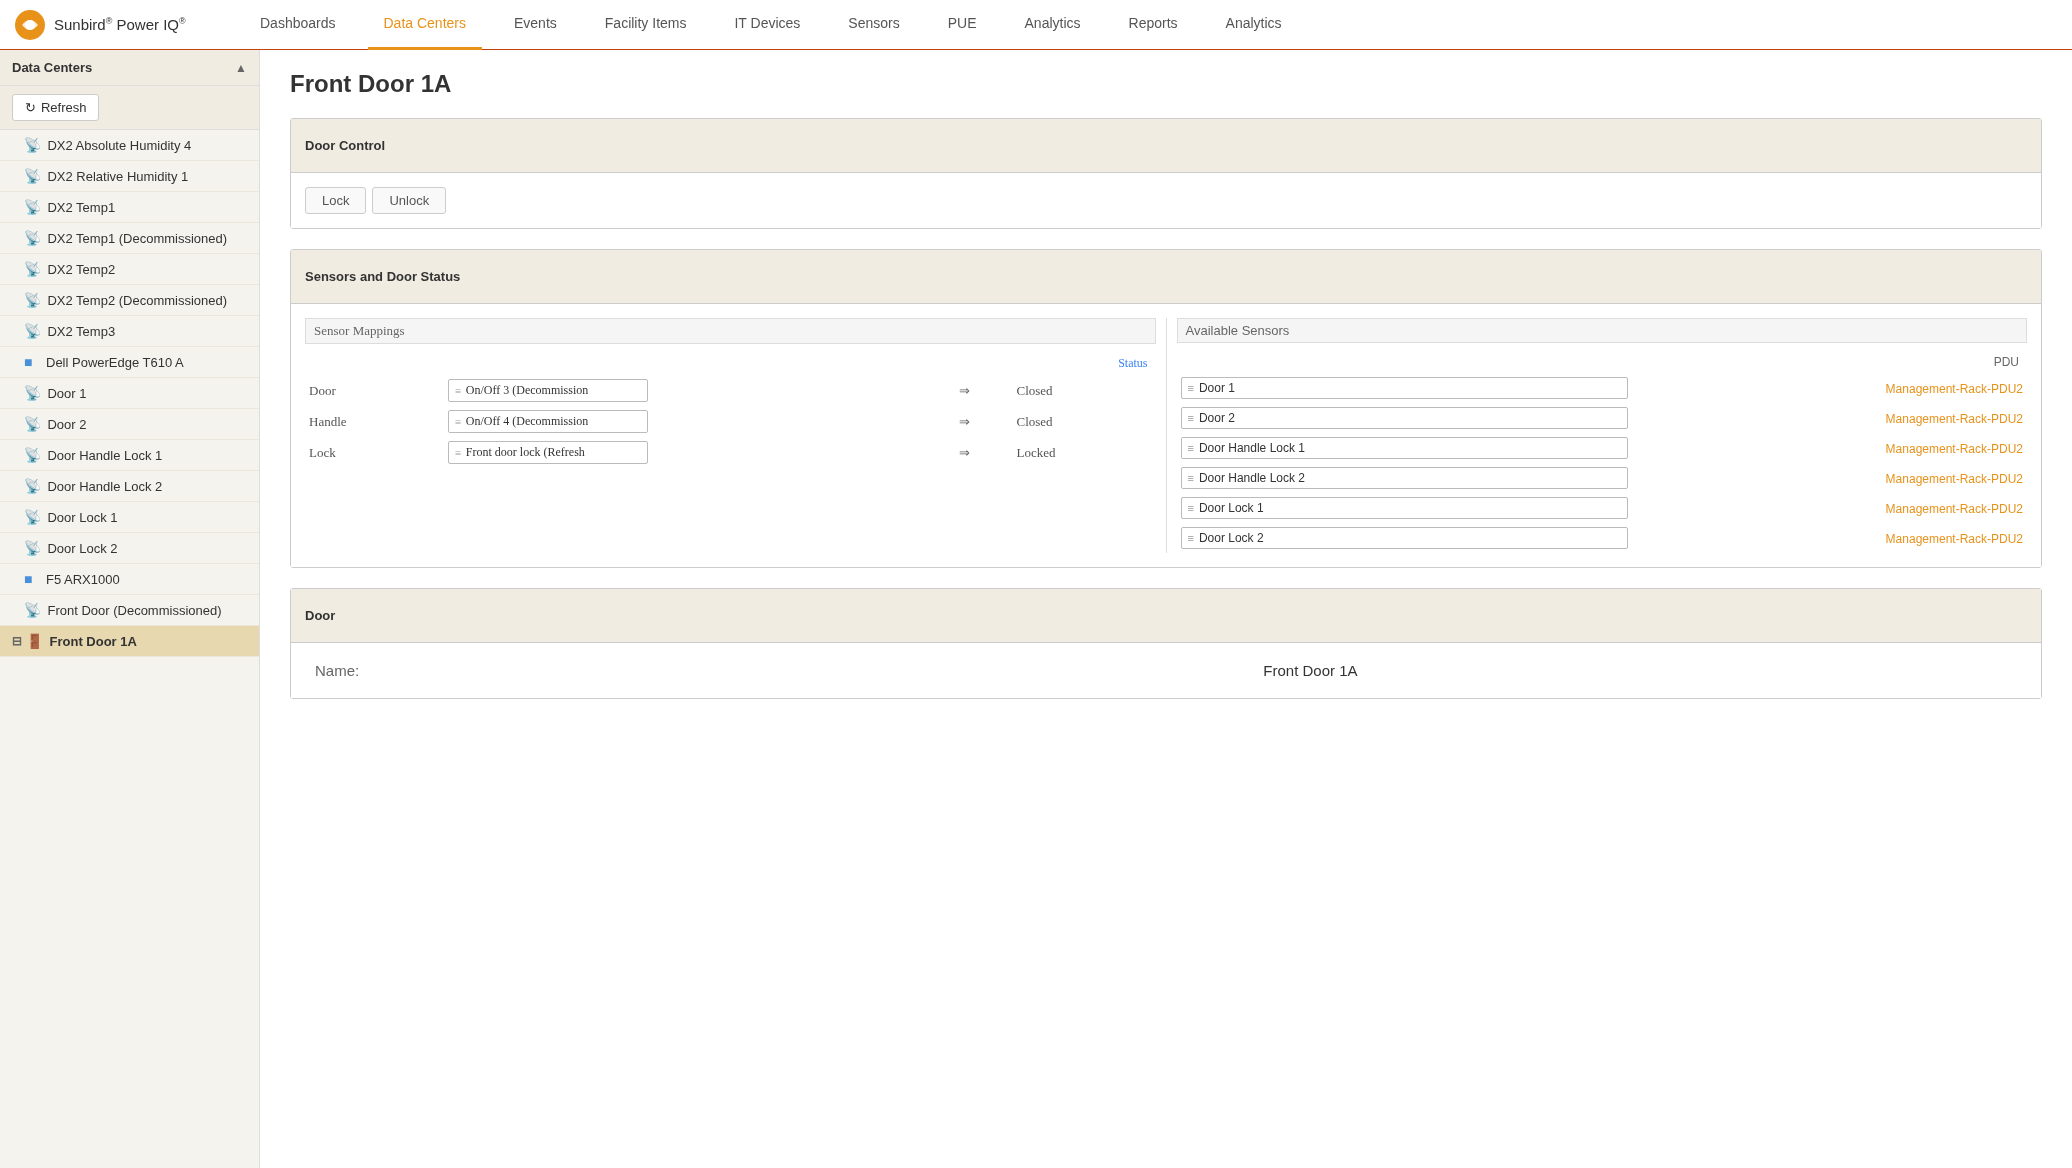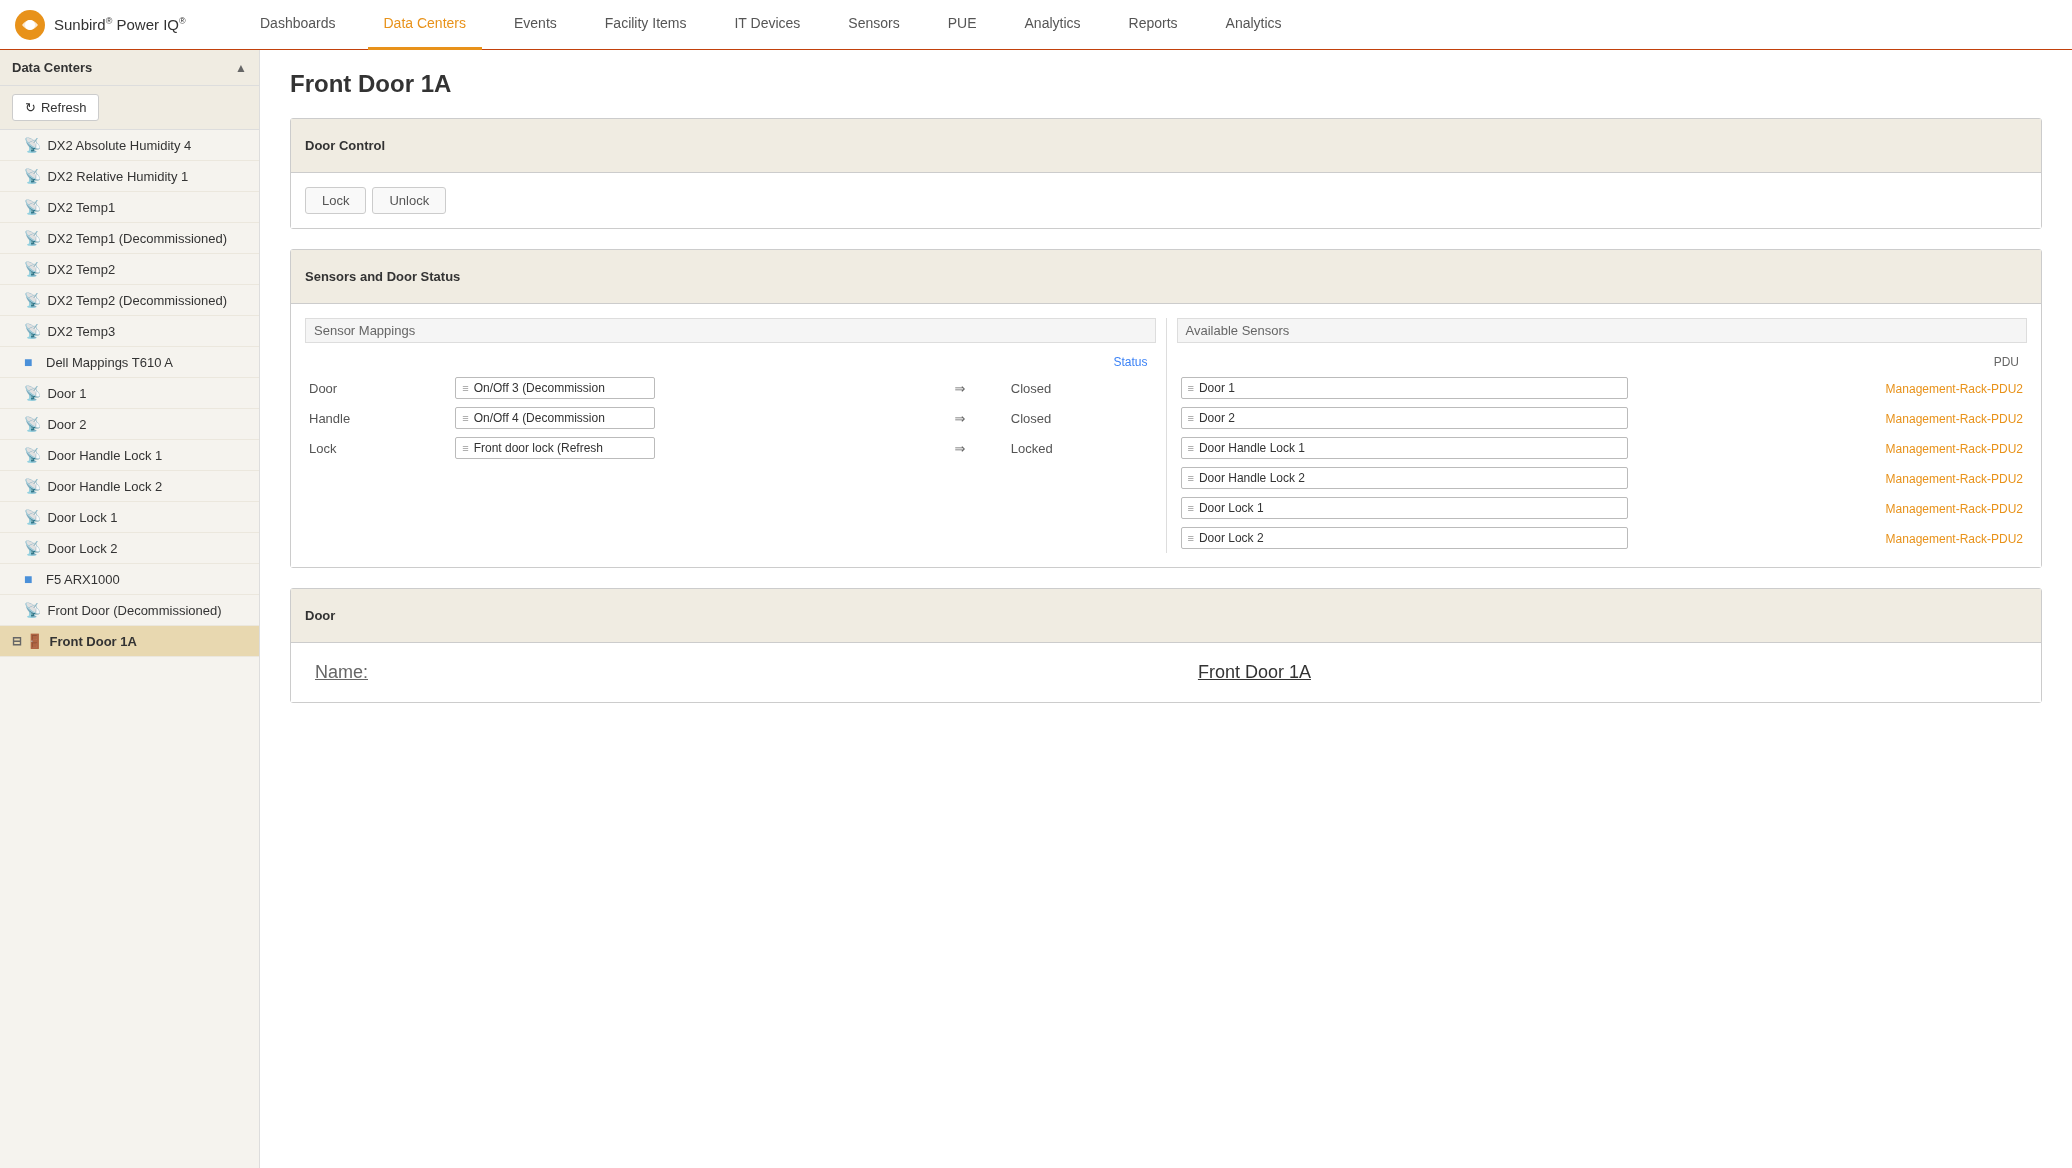--- a/index.html
+++ b/index.html
@@ -178,20 +178,21 @@
 
     
     .sensors-grid {
       display: flex;
       gap: 0;
     }
     .sensor-mappings {
       flex: 1;
       border-right: 1px solid #ddd;
       padding-right: 10px;
+      font-family: Liberation Serif, serif;
     }
     .available-sensors {
       flex: 1;
       padding-left: 10px;
     }
     .section-title {
       font-size: 13px;
       color: #666;
       margin-bottom: 8px;
       padding: 4px 8px;
@@ -285,23 +286,22 @@
       text-decoration: none;
     }
 
     
     .info-table {
       border-collapse: collapse;
       width: 100%;
     }
     .info-table td {
       padding: 5px 10px;
-      font-size: 18px;
+      font-size: 15px;
       vertical-align: top;
-      text-decoration: underline;
     }
     .info-label {
       color: #666;
       white-space: nowrap;
       min-width: 140px;
     }
     .info-value {
       color: #333;
     }
 
@@ -376,21 +376,21 @@
       <div class="sidebar-item">
         <span class="item-icon">📡</span>
         <span>DX2 Temp2 (Decommissioned)</span>
       </div>
       <div class="sidebar-item">
         <span class="item-icon">📡</span>
         <span>DX2 Temp3</span>
       </div>
       <div class="sidebar-item">
         <span class="item-icon" style="color:#4a90d9;">■</span>
-        <span>Dell Mappings T610 A</span>
+        <span>Dell PowerEdge T610 A</span>
       </div>
       <div class="sidebar-item">
         <span class="item-icon">📡</span>
         <span>Door 1</span>
       </div>
       <div class="sidebar-item">
         <span class="item-icon">📡</span>
         <span>Door 2</span>
       </div>
       <div class="sidebar-item">

